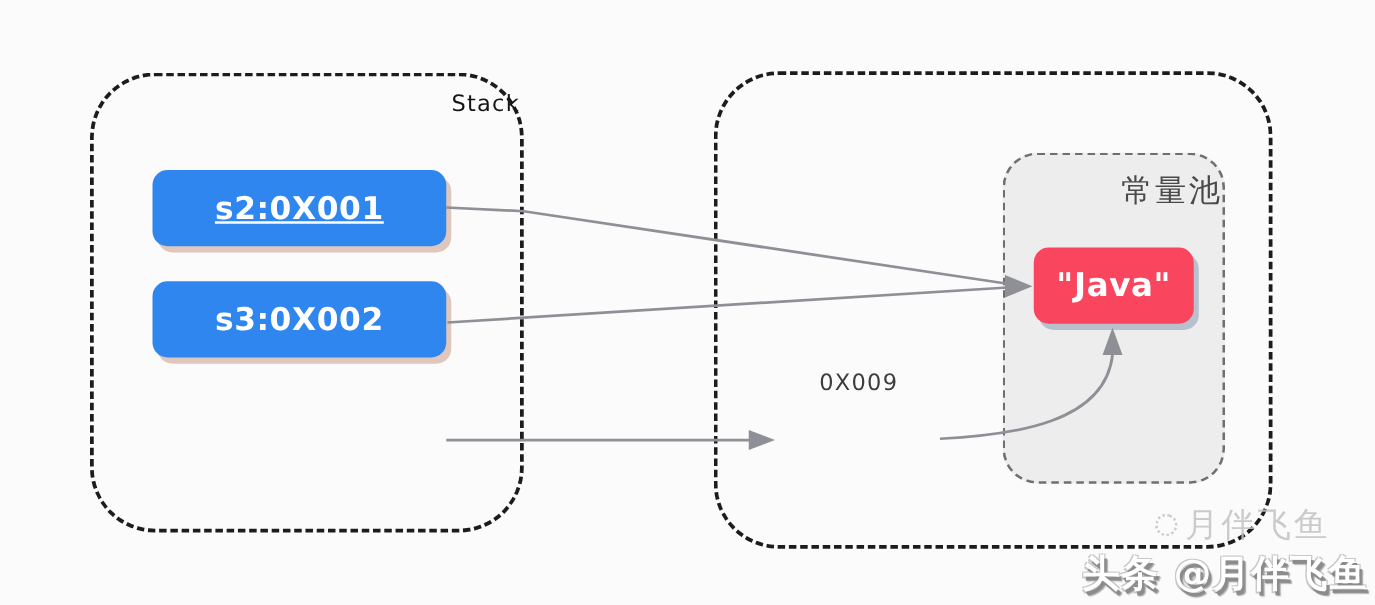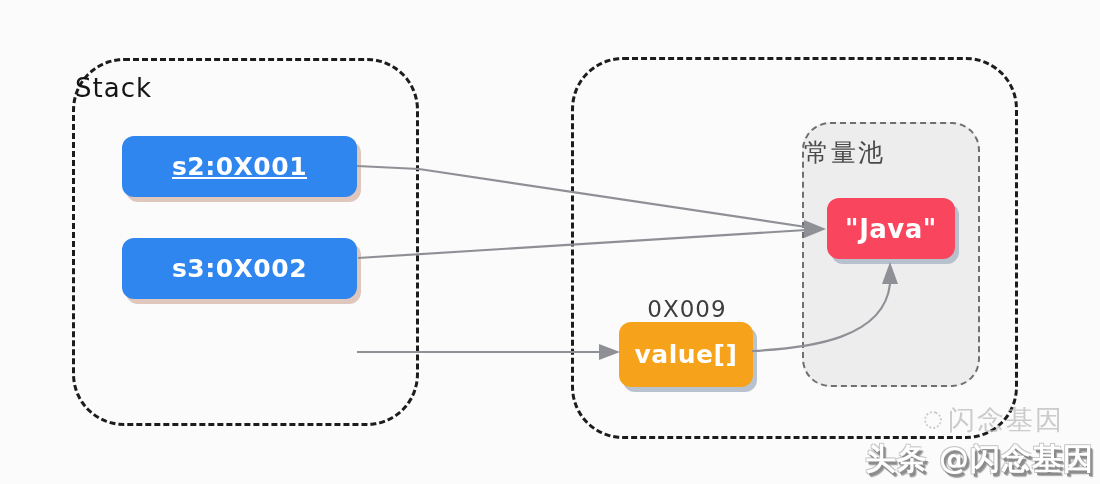--- a/index.html
+++ b/index.html
@@ -17,56 +17,56 @@
     position:relative;width:1100px;height:484px;overflow:hidden;
     background:var(--canvas-bg);
     font-family:"DejaVu Sans","Liberation Sans",sans-serif;
   }
 
   
   .region{position:absolute;border:3px dashed var(--border);background:transparent;}
   .region.stack{left:72px;top:58px;width:347px;height:368px;border-radius:52px;}
   .region.heap{left:571px;top:57px;width:447px;height:382px;border-radius:52px;}
   .region-title{
-    position:absolute;top:12px;left:0;width:100%;text-align:left;
-    font-size:26px;color:#151515;letter-spacing:1px;font-weight:500;
+    position:absolute;top:12px;left:0;width:100%;text-align:right;
+    font-size:18px;color:#151515;letter-spacing:1px;font-weight:500;
   }
 
   
   .node{
     position:absolute;display:flex;align-items:center;justify-content:center;
     color:#ffffff;font-weight:bold;font-size:25px;border-radius:12px;
     letter-spacing:0.5px;
   }
   .node.blue{
     left:47px;width:235px;height:61px;background:var(--node-blue);
     box-shadow:4px 5px 0 rgba(214,182,168,0.75);
   }
   .node-s2{top:75px;text-decoration:underline;}
-  .node-s3{top:177px;}
+  .node-s3{top:164px;}
   .node-s1{top:260px;}
 
   
   .pool{
     position:absolute;left:228px;top:62px;width:178px;height:265px;
     background:var(--pool-bg);border:2px dashed #6f6f6f;border-radius:28px;
   }
   .pool-title{
-    position:absolute;top:12px;left:0;width:100%;text-align:left;
+    position:absolute;top:12px;left:0;width:100%;text-align:right;
     font-size:25px;color:#4a4a4a;letter-spacing:2px;
   }
   .node.pink{
     left:23px;top:74px;width:128px;height:61px;background:var(--node-pink);
     box-shadow:4px 5px 0 rgba(167,181,196,0.8);font-size:26px;
   }
 
   
   .addr-label{
     position:absolute;left:45px;top:236px;width:136px;text-align:center;
-    font-size:23px;color:#3d3d3d;letter-spacing:1px;
+    font-size:18px;color:#3d3d3d;letter-spacing:1px;
   }
   .node.orange{
     left:45px;top:262px;width:134px;height:65px;background:var(--node-orange);
     box-shadow:4px 5px 0 rgba(167,181,196,0.8);
   }
 
   
   svg.arrows{position:absolute;left:0;top:0;width:1100px;height:484px;z-index:10;pointer-events:none;}
   .arrow-line{stroke:var(--arrow);stroke-width:2.2;fill:none;}
   .arrow-head{fill:var(--arrow);stroke:none;}
@@ -110,34 +110,31 @@
   <div class="region heap">
 
     <div class="pool">
       <div class="pool-title">常量池</div>
       <div class="node pink">
         <span>"Java"</span>
       </div>
     </div>
 
     <div class="addr-label">0X009</div>
-    <div class="node orange">
-      <span>value[]</span>
-    </div>
   </div>
 
   <svg class="arrows" viewBox="0 0 1100 484" xmlns="http://www.w3.org/2000/svg">
     <path class="arrow-line" d="M357,166 L419,169 L806,227"></path>
     <path class="arrow-line" d="M358,258 L806,230"></path>
     <polygon class="arrow-head" points="804,220 826,229 804,238"></polygon>
     <path class="arrow-line" d="M357,352 L600,352"></path>
     <polygon class="arrow-head" points="599,344 620,352 599,360"></polygon>
     <path class="arrow-line" d="M752,351 C812,348 884,338 890,284"></path>
     <polygon class="arrow-head" points="882,284 890,262 898,284"></polygon>
   </svg>
 
   <div class="faint-wm">
     <span class="logo-dot"></span>
-    <span>闪念基因</span>
+    <span>月伴飞鱼</span>
   </div>
-  <div class="credit-wm">头条 @闪念基因</div>
+  <div class="credit-wm">头条 @月伴飞鱼</div>
 
 </div>
 
 </body></html>

